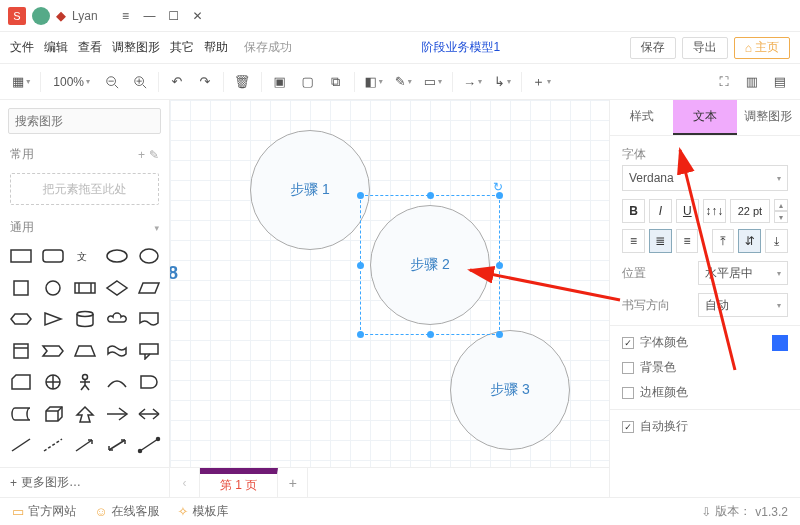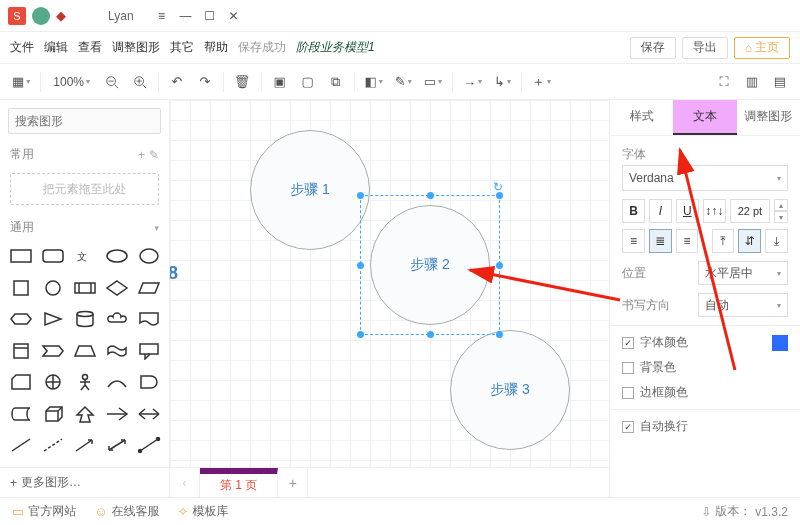--- a/index.html
+++ b/index.html
@@ -5,28 +5,28 @@
 * { box-sizing: border-box; margin: 0; padding: 0; font-family: "Microsoft YaHei", Arial, sans-serif; }
 body { width: 800px; height: 525px; background: #fff; font-size: 12px; color: #333; overflow: hidden; position: relative; }
 
 
 .title-bar { height: 32px; background: #fff; display: flex; align-items: center; padding: 0 8px; border-bottom: 1px solid #eee; }
 .app-logo { width: 18px; height: 18px; background: #e74c3c; color: #fff; display: flex; align-items: center; justify-content: center; font-size: 11px; border-radius: 2px; margin-right: 6px; }
 .app-title { font-size: 13px; flex: 1; }
 .user-area { display: flex; align-items: center; gap: 6px; margin-right: 16px; }
 .avatar { width: 18px; height: 18px; border-radius: 50%; background: #5a8; }
 .gem { color: #c0392b; font-size: 13px; }
-.user-name { color: #666; font-size: 12px; margin-left: 36px; }
+.user-name { color: #666; font-size: 12px; }
 .win-btn { width: 24px; height: 24px; display: flex; align-items: center; justify-content: center; color: #555; cursor: pointer; }
 
 
 .menu-bar { height: 32px; background: #fff; display: flex; align-items: center; padding: 0 10px; border-bottom: 1px solid #eee; gap: 10px; }
 .menu-item { color: #333; cursor: pointer; font-size: 12px; }
-.save-status { color: #999; }
-.doc-title { flex: 1; text-align: left; color: #14532d; font-size: 12px; font-style: italic; }
+.save-status { color: #999; margin-left: 6px; }
+.doc-title { flex: 1; text-align: center; color: #1d4ed8; font-size: 12px; }
 .btn-group { display: flex; gap: 6px; }
 .top-btn { height: 22px; padding: 0 10px; border: 1px solid #ddd; border-radius: 2px; background: #fff; color: #555; font-size: 12px; display: flex; align-items: center; cursor: pointer; }
 .top-btn.home { background: #fff; border-color: #f0ad4e; color: #f0ad4e; }
 .home-icon { margin-right: 3px; }
 
 
 .toolbar { height: 36px; background: #fff; display: flex; align-items: center; padding: 0 10px; border-bottom: 1px solid #eee; gap: 8px; }
 .tool-sep { width: 1px; height: 20px; background: #eee; }
 .tool-btn { min-width: 20px; height: 24px; display: flex; align-items: center; justify-content: center; color: #555; cursor: pointer; font-size: 13px; padding: 0 2px; }
 .tool-btn svg { width: 14px; height: 14px; }

